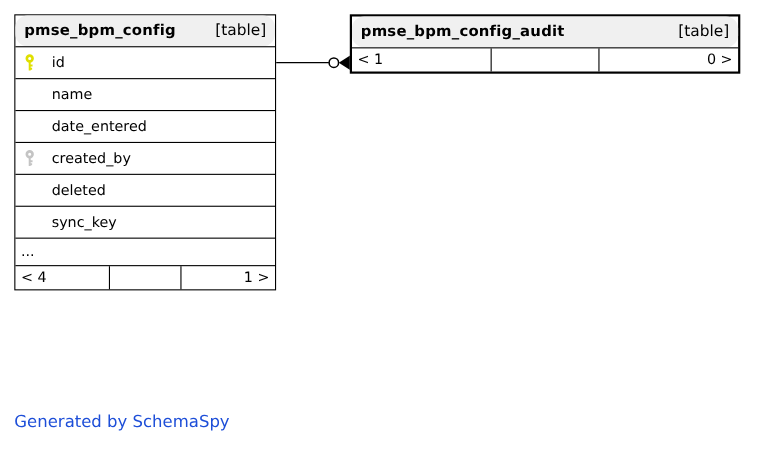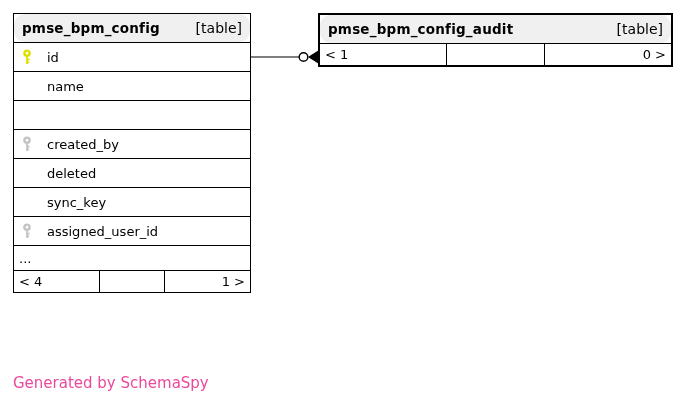--- a/index.html
+++ b/index.html
@@ -87,21 +87,21 @@
   }
   .fcell.left  { flex: 0 0 36%; justify-content: flex-start; }
   .fcell.mid   { flex: 0 0 28%; border-left: 1px solid #000; border-right: 1px solid #000; }
   .fcell.right { flex: 1 1 auto; justify-content: flex-end; }
   .connector { position: absolute; }
   .caption {
     position: absolute;
     left: 13px;
     top: 374px;
     font-size: 15px;
-    color: #ec4899;
+    color: #1d4ed8;
   }
 </style>
 </head>
 <body>
 
 <div class="canvas">
 
   <div class="dbtable" style="left:13px; top:13px; width:238px;">
     <div class="thead">
       <span class="tname">pmse_bpm_config</span>
@@ -122,20 +122,21 @@
       <span class="keycell empty">
         <svg viewBox="0 0 12 16" width="12" height="16"></svg>
       </span>
       <span class="colname">name</span>
     </div>
 
     <div class="crow">
       <span class="keycell empty">
         <svg viewBox="0 0 12 16" width="12" height="16"></svg>
       </span>
+      <span class="colname">date_entered</span>
     </div>
 
 
 
     <div class="crow">
       <span class="keycell">
         <svg viewBox="0 0 12 16" width="12" height="16" aria-hidden="true">
           <circle cx="6" cy="4.2" r="2.6" fill="none" stroke="#c4c4c4" stroke-width="2.4"></circle>
           <path d="M6 6.8 L6 15 M6 10.6 L8.6 10.6 M6 13.4 L8.2 13.4" stroke="#c4c4c4" stroke-width="1.8" fill="none"></path>
         </svg>
@@ -150,29 +151,20 @@
       <span class="colname">deleted</span>
     </div>
 
     <div class="crow">
       <span class="keycell empty">
         <svg viewBox="0 0 12 16" width="12" height="16"></svg>
       </span>
       <span class="colname">sync_key</span>
     </div>
 
-    <div class="crow">
-      <span class="keycell">
-        <svg viewBox="0 0 12 16" width="12" height="16" aria-hidden="true">
-          <circle cx="6" cy="4.2" r="2.6" fill="none" stroke="#c4c4c4" stroke-width="2.4"></circle>
-          <path d="M6 6.8 L6 15 M6 10.6 L8.6 10.6 M6 13.4 L8.2 13.4" stroke="#c4c4c4" stroke-width="1.8" fill="none"></path>
-        </svg>
-      </span>
-      <span class="colname">assigned_user_id</span>
-    </div>
 
     <div class="ellipsisrow">...</div>
 
     <div class="tfoot">
       <span class="fcell left">&lt; 4</span>
       <span class="fcell mid"></span>
       <span class="fcell right">1 &gt;</span>
     </div>
   </div>
 

